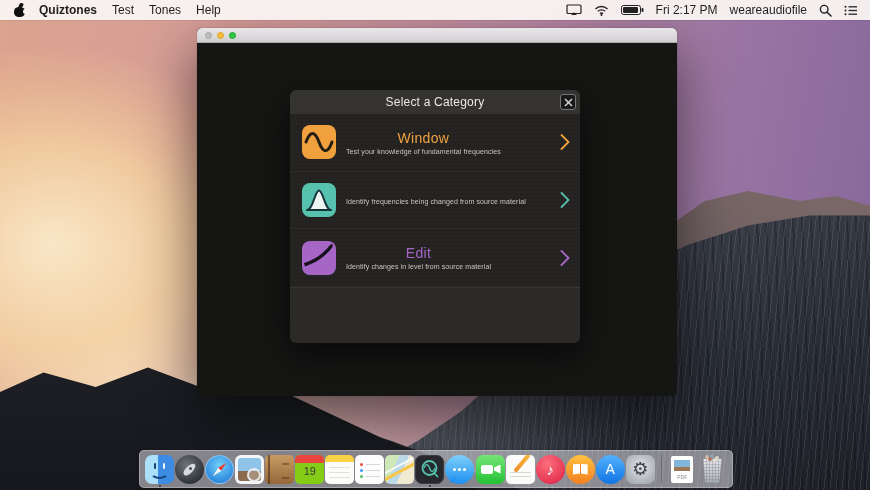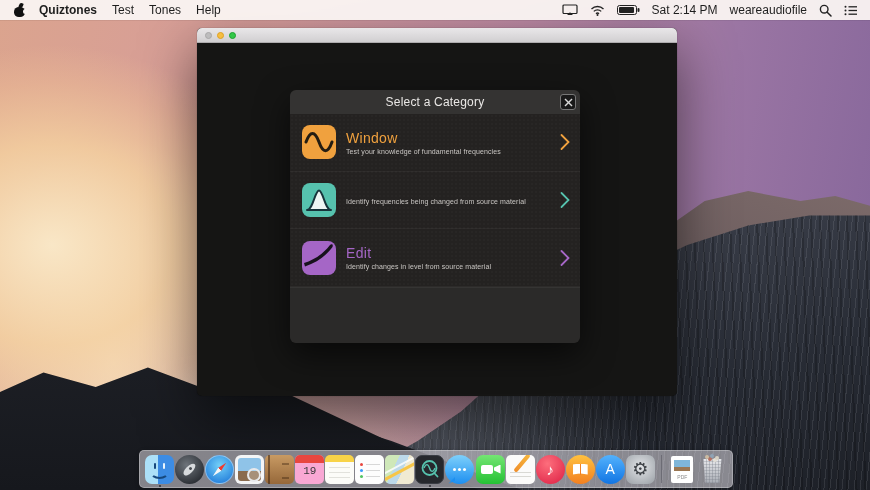--- a/index.html
+++ b/index.html
@@ -50,21 +50,21 @@
   #titlebar { height:15px; border-radius:5px 5px 0 0; background:linear-gradient(180deg,#e9e7e9,#d1cfd1);
     border-bottom:1px solid #aeacae; display:flex; align-items:center; padding-left:8px; }
   .tl { width:7px; height:7px; border-radius:50%; margin-right:5px; }
   .tl-close { background:#bdbcbd; border:0.5px solid #a8a7a8; }
   .tl-min { background:#f6be40; border:0.5px solid #dfa023; }
   .tl-zoom { background:#33c748; border:0.5px solid #1da32f; }
 
   
   #modal { position:absolute; left:93px; top:62px; width:290px; height:253px;
     background:#242221; border-radius:8px; box-shadow:0 12px 32px rgba(0,0,0,.6);
-    background-image:radial-gradient(rgba(255,255,255,.02) 1px, transparent 1px); background-size:4px 4px; }
+    background-image:radial-gradient(rgba(255,255,255,.02) 1px, transparent 1px); background-size:4px 4px;text-align:center; }
   #modal-header { position:relative; height:24px; background:#343332; border-radius:6px 6px 0 0;
     display:flex; align-items:center; justify-content:center; }
   #modal-title { font-size:12px; color:#eae8e6; letter-spacing:.2px; }
   #modal-close { position:absolute; right:4px; top:4px; width:16px; height:16px; border-radius:3px;
     background:#191919; border:1px solid #777; display:flex; align-items:center; justify-content:center; cursor:pointer; }
   #rows { position:absolute; top:24px; left:0; right:0; bottom:56px; display:flex; flex-direction:column; }
   .cat-row { position:relative; flex:1; display:flex; align-items:center; padding:0 12px;
     border-bottom:1px solid rgba(255,255,255,.045); cursor:pointer; }
   .cat-icon { width:34px; height:34px; flex:0 0 auto; }
   .cat-text { margin-left:10px; }
@@ -95,21 +95,21 @@
   .ic-launchpad:after { content:""; position:absolute; left:13.5px; top:12px; width:3px; height:3px; border-radius:50%; background:#4a4e54; transform:rotate(45deg); }
   .ic-safari { border-radius:50%; background:radial-gradient(circle at 50% 35%,#73d0f8,#2a85dd 78%); border:1px solid rgba(255,255,255,.4); }
   .ic-safari:before { content:""; position:absolute; left:50%; top:50%; width:7px; height:19px; margin:-9.5px 0 0 -3.5px;
     background:linear-gradient(180deg,#f03b30 0 50%,#f6f7f8 50%); clip-path:polygon(50% 0,80% 50%,50% 100%,20% 50%); transform:rotate(45deg); }
   .ic-preview { border-radius:6px; background:#f4f5f6; }
   .ic-preview:before { content:""; position:absolute; inset:3px; border-radius:3px; background:linear-gradient(180deg,#8fc3e8 0 55%,#8a6b4e 55%); }
   .ic-preview:after { content:""; position:absolute; right:3px; bottom:2px; width:10px; height:10px; border:2px solid #e8e9ec; border-radius:50%; background:rgba(255,255,255,.25); }
   .ic-contacts { border-radius:5px; background:linear-gradient(180deg,#c89a63,#96683a); }
   .ic-contacts:before { content:""; position:absolute; left:3px; top:0; bottom:0; width:2px; background:rgba(60,35,15,.55); }
   .ic-contacts:after { content:""; position:absolute; right:5px; top:8px; width:7px; height:12px; border-top:2px solid rgba(60,35,15,.4); border-bottom:2px solid rgba(60,35,15,.4); }
-  .ic-calendar { border-radius:5px; background:#f9a8d4; overflow:hidden;font-family:Liberation Mono, monospace; }
+  .ic-calendar { border-radius:5px; background:#84cc16; overflow:hidden; }
   .ic-calendar:before { content:""; position:absolute; top:0; left:0; right:0; height:8px; background:#e8463f; }
   .cal-day { position:absolute; left:0; right:0; top:11px; text-align:center; font-size:11px; line-height:1; color:#3a3a3c; }
   .ic-notes { border-radius:5px; background:linear-gradient(180deg,#f8d348 0 7px,#fcfcf8 7px); }
   .ic-notes:after { content:""; position:absolute; left:4px; right:4px; top:12px; height:13px; background:repeating-linear-gradient(180deg,#e2e2dc 0 1px,transparent 1px 5px); }
   .ic-reminders { border-radius:5px; background:#fdfdfd; }
   .ic-reminders:before { content:""; position:absolute; left:5px; top:8px; width:3px; height:3px; border-radius:50%; background:#e8463f; box-shadow:0 6px 0 #3b99fc, 0 12px 0 #52c463; }
   .ic-reminders:after { content:""; position:absolute; left:11px; right:4px; top:9px; height:14px; background:repeating-linear-gradient(180deg,#d8d8d8 0 1px,transparent 1px 6px); }
   .ic-maps { border-radius:5px; overflow:hidden; background:linear-gradient(115deg,#cfe8b9 0 35%,#bcd9ea 35% 58%,#f0ead2 58%); }
   .ic-maps:before { content:""; position:absolute; left:-4px; top:15px; width:38px; height:3px; background:#f7c648; transform:rotate(-28deg); }
   .ic-maps:after { content:""; position:absolute; left:-4px; top:9px; width:38px; height:1.5px; background:rgba(255,255,255,.8); transform:rotate(-28deg); }
@@ -182,21 +182,21 @@
             <circle cx="7.5" cy="10" r="1" fill="#222"></circle>
           </svg>
       </span>
       <span>
         <svg width="23" height="10" viewBox="0 0 23 10">
             <rect x="0.5" y="0.5" width="19" height="9" rx="2" fill="none" stroke="#222" stroke-width="1"></rect>
             <rect x="2" y="2" width="15" height="6" rx="1" fill="#222"></rect>
             <rect x="20.5" y="3" width="2" height="4" rx="1" fill="#222"></rect>
           </svg>
       </span>
-      <span class="mb-text">Sat 2:14 PM</span>
+      <span class="mb-text">Fri 2:17 PM</span>
       <span class="mb-text">weareaudiofile</span>
       <span>
         <svg width="13" height="13" viewBox="0 0 13 13">
             <circle cx="5.2" cy="5.2" r="3.8" fill="none" stroke="#222" stroke-width="1.4"></circle>
             <line x1="8.2" y1="8.2" x2="12" y2="12" stroke="#222" stroke-width="1.5" stroke-linecap="round"></line>
           </svg>
       </span>
       <span>
         <svg width="14" height="11" viewBox="0 0 14 11">
             <circle cx="1.5" cy="1.8" r="1" fill="#222"></circle>

